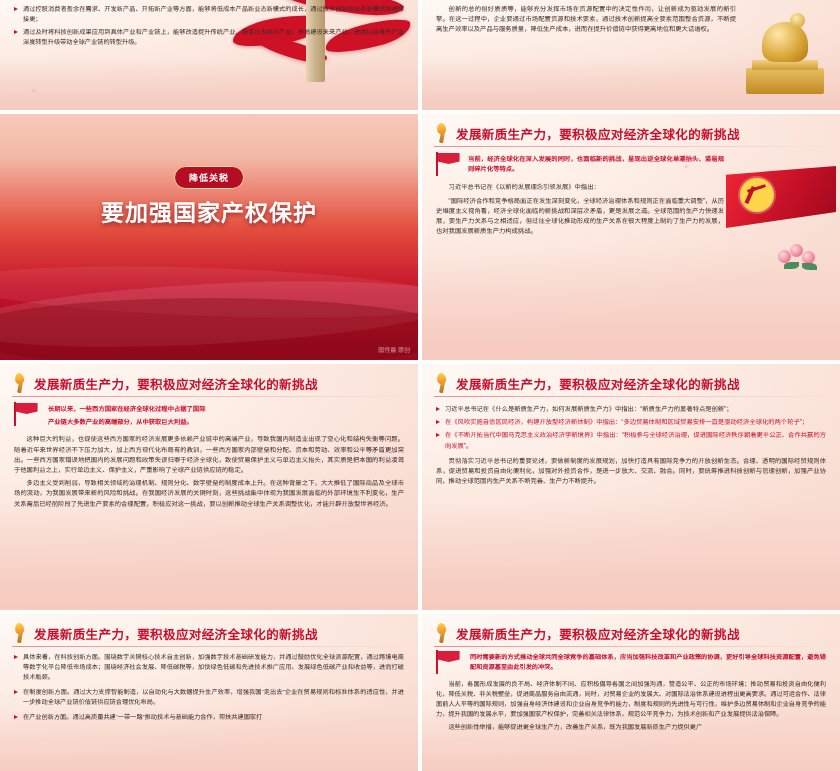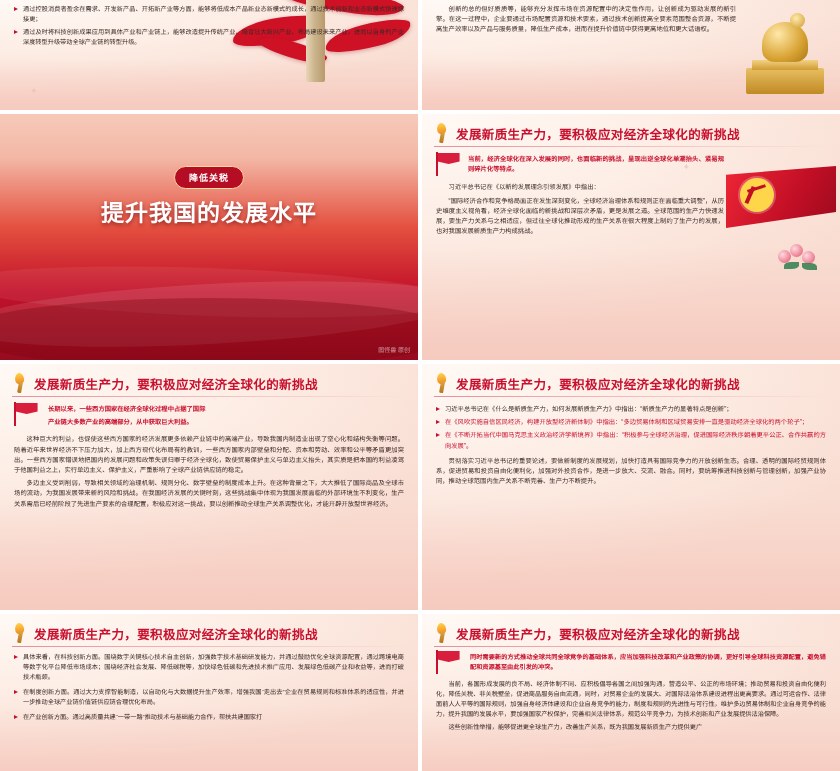--- a/index.html
+++ b/index.html
@@ -230,21 +230,21 @@
       <p class="ind">创新的总的但好质质等，能够充分发挥市场在资源配置中的决定性作用，让创新成为驱动发展的新引擎。在这一过程中，企业要通过市场配置资源和技术要素，通过技术创新提高全要素范围整合资源，不断提高生产效率以及产品与服务质量，降低生产成本，进而在提升价值链中获得更高地位和更大话语权。</p>
     </div>
   </div>
 
   <div class="slide s3">
     <div class="wave w2"></div>
     <div class="wave w1"></div>
     <div class="wave w3"></div>
     <div class="badge">降低关税</div>
     <div class="s3-title">
-      <div>提升我国的发展水平</div>
+      <div>要加强国家产权保护</div>
     </div>
     <div class="watermark">图怪兽 原创</div>
   </div>
 
   <div class="slide s4">
     <div class="head">
       <span class="torch">
           <i class="flame"></i>
           <i class="stick"></i>
         </span>

